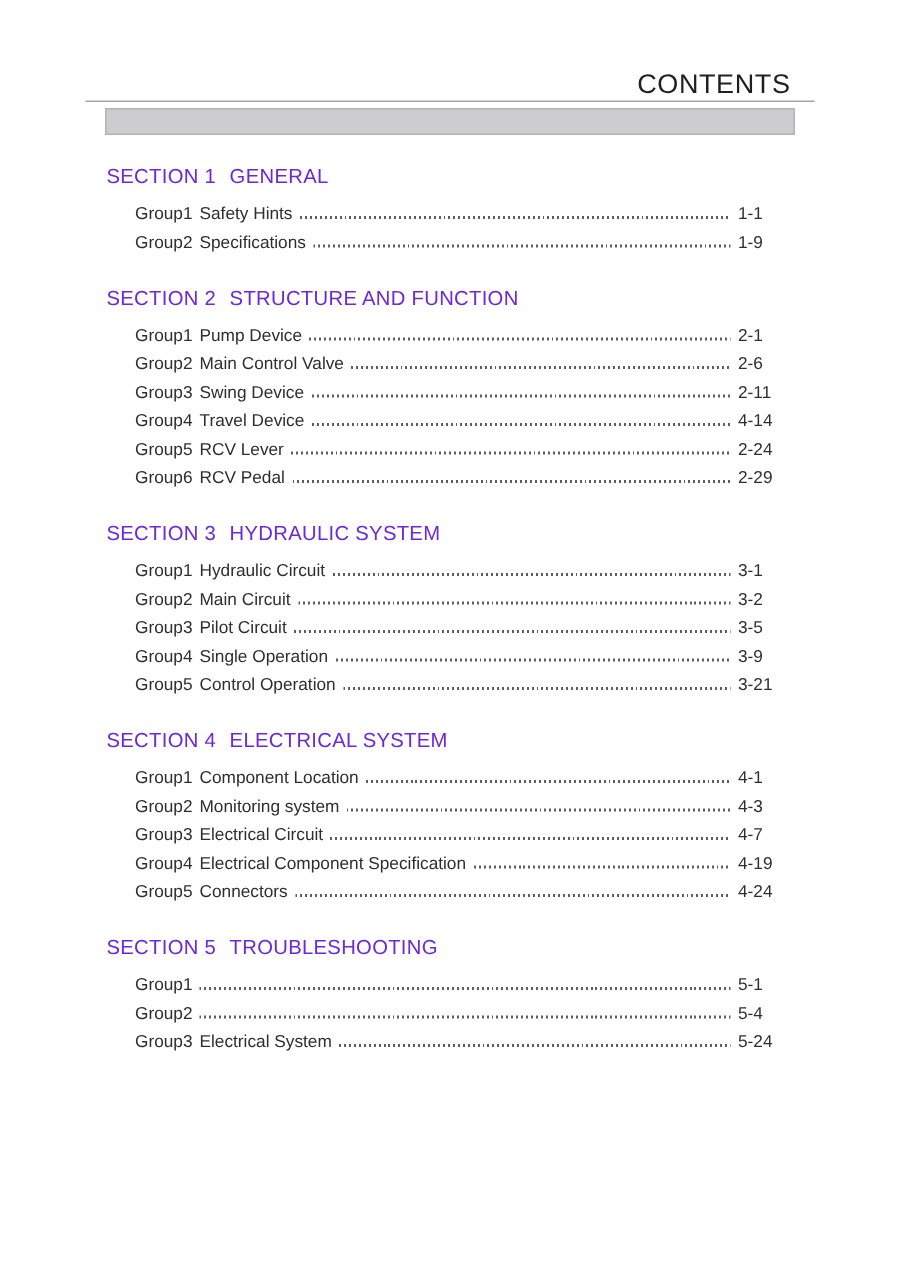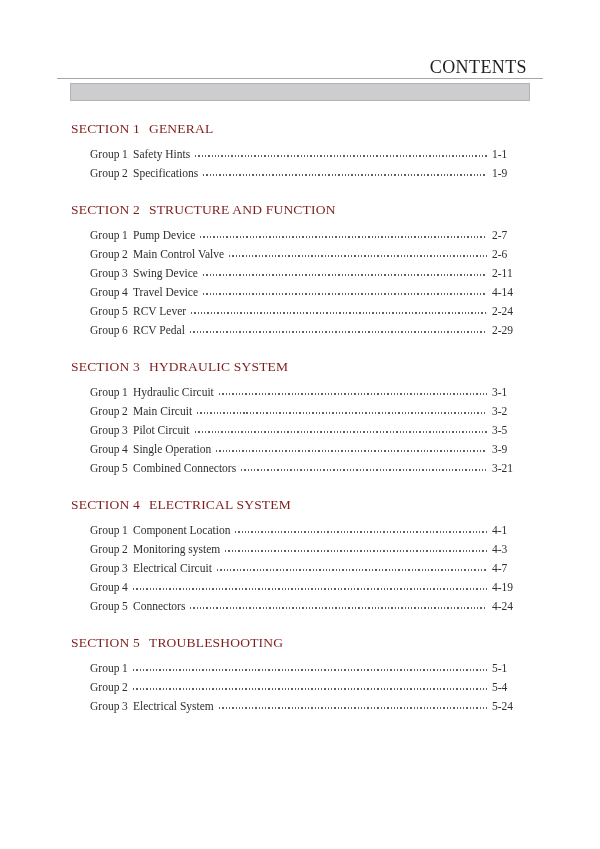--- a/index.html
+++ b/index.html
@@ -7,23 +7,22 @@
     position: relative;
     width: 600px;
     height: 849px;
     background: #ffffff;
     font-family: "Liberation Sans", sans-serif;
     color: var(--text, #2e2e2e);
     overflow: hidden;
     box-sizing: border-box;
   }
   .content {
-    padding: 11px 57px;
+    padding: 0 57px;
     box-sizing: border-box;
-    font-family: Liberation Serif, serif;
   }
   .contents-title {
     padding-top: 47px;
     padding-right: 16px;
     text-align: right;
     font-size: 18px;
     line-height: 18px;
     letter-spacing: 0.4px;
     color: #1f1f1f;
   }
@@ -38,21 +37,21 @@
     background: var(--bar-fill, #cdcdcf);
     border: 1px solid var(--bar-border, #b3b3b5);
   }
   .section { margin-top: 20px; }
   .section:first-of-type { margin-top: 21px; }
   .section-heading {
     padding-left: 14px;
     font-size: 13.5px;
     line-height: 14px;
     letter-spacing: 0.2px;
-    color: #7f1d1d;
+    color: #6d28d9;
     white-space: nowrap;
   }
   .section-heading .sec-label { margin-right: 9px; }
   .group-list { margin-top: 9px; }
   .group-row {
     display: flex;
     align-items: flex-start;
     height: 19px;
     line-height: 19px;
     padding-left: 33px;
@@ -118,21 +117,21 @@
   <div class="section">
     <div class="section-heading">
       <span class="sec-label">SECTION 2</span><span class="sec-title">STRUCTURE AND FUNCTION</span>
     </div>
     <div class="group-list">
   <div class="group-row">
     <span class="col-group">Group</span>
     <span class="col-no">1</span>
     <span class="row-title">Pump Device</span>
     <span class="dots"></span>
-    <span class="col-page">2-7</span>
+    <span class="col-page">2-1</span>
   </div>
 
   <div class="group-row">
     <span class="col-group">Group</span>
     <span class="col-no">2</span>
     <span class="row-title">Main Control Valve</span>
     <span class="dots"></span>
     <span class="col-page">2-6</span>
   </div>
 
@@ -203,21 +202,21 @@
     <span class="col-group">Group</span>
     <span class="col-no">4</span>
     <span class="row-title">Single Operation</span>
     <span class="dots"></span>
     <span class="col-page">3-9</span>
   </div>
 
   <div class="group-row">
     <span class="col-group">Group</span>
     <span class="col-no">5</span>
-    <span class="row-title">Combined Connectors</span>
+    <span class="row-title">Control Operation</span>
     <span class="dots"></span>
     <span class="col-page">3-21</span>
   </div>
 </div>
   </div>
 
   <div class="section">
     <div class="section-heading">
       <span class="sec-label">SECTION 4</span><span class="sec-title">ELECTRICAL SYSTEM</span>
     </div>
@@ -242,20 +241,21 @@
     <span class="col-group">Group</span>
     <span class="col-no">3</span>
     <span class="row-title">Electrical Circuit</span>
     <span class="dots"></span>
     <span class="col-page">4-7</span>
   </div>
 
   <div class="group-row">
     <span class="col-group">Group</span>
     <span class="col-no">4</span>
+    <span class="row-title">Electrical Component Specification</span>
     <span class="dots"></span>
     <span class="col-page">4-19</span>
   </div>
 
   <div class="group-row">
     <span class="col-group">Group</span>
     <span class="col-no">5</span>
     <span class="row-title">Connectors</span>
     <span class="dots"></span>
     <span class="col-page">4-24</span>

